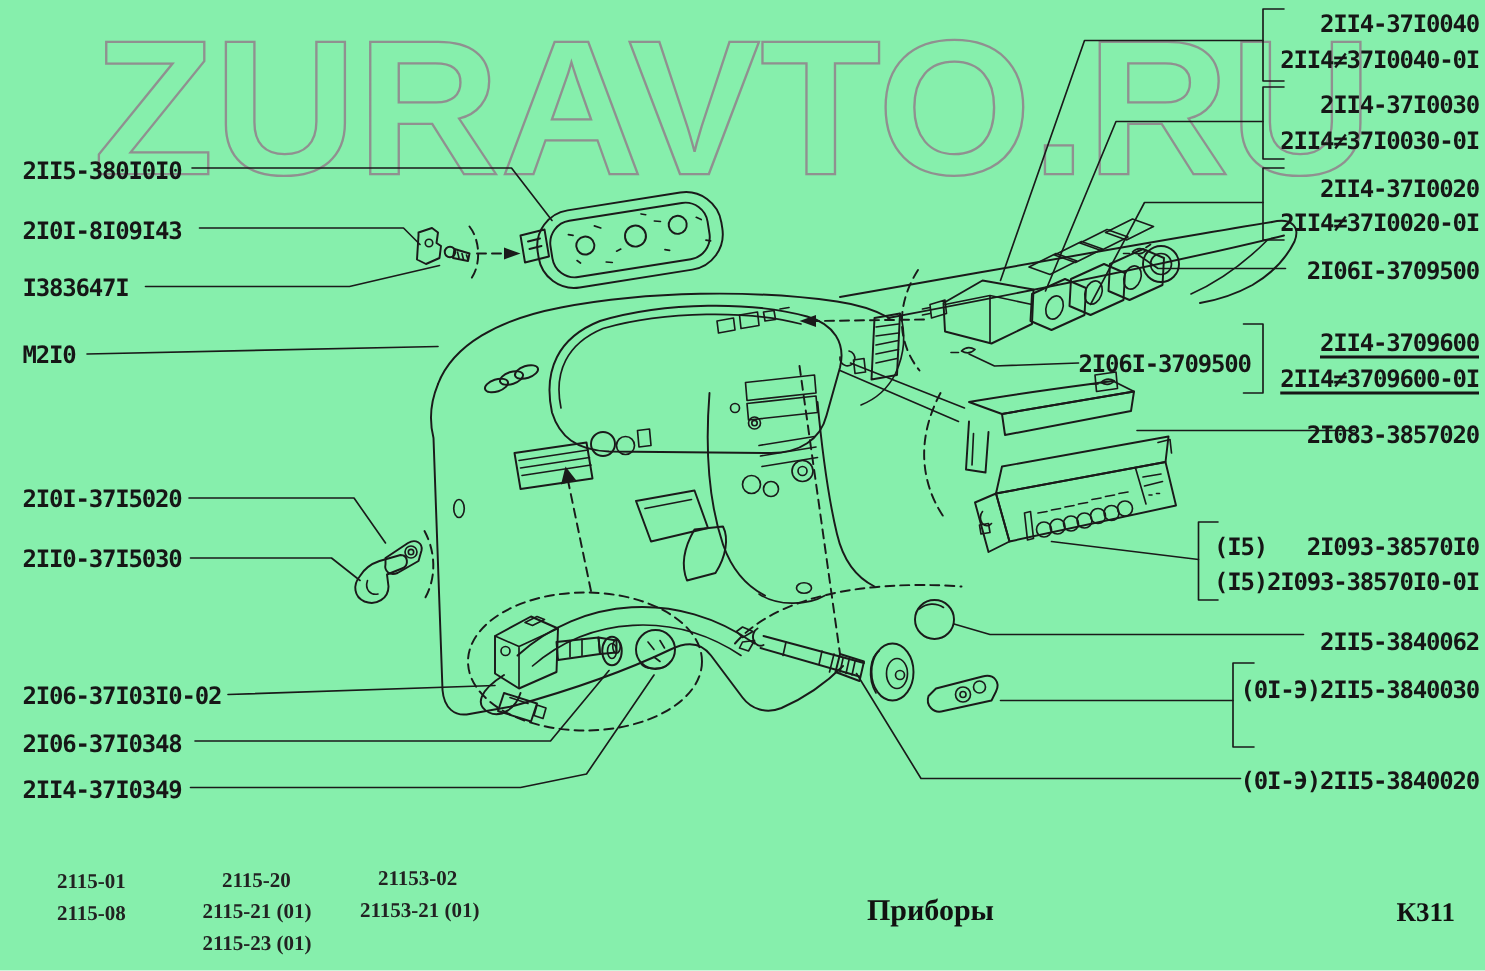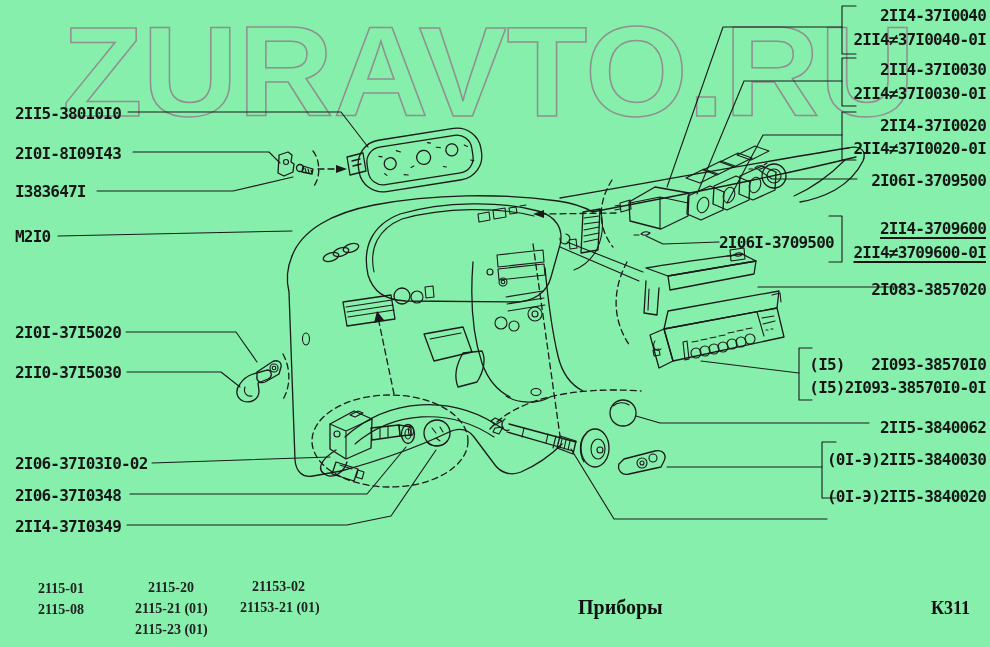--- a/index.html
+++ b/index.html
@@ -241,21 +241,21 @@
   <div class="plabel pright" style="top:117px">2II4-37I0020</div>
   <div class="plabel pright" style="top:140px">2II4≠37I0020-0I</div>
   <div class="plabel pright" style="top:172px">2I06I-3709500</div>
   <div class="plabel pright uline" style="top:220px">2II4-3709600</div>
   <div class="plabel pright uline" style="top:244px">2II4≠3709600-0I</div>
   <div class="plabel pright" style="top:281px">2I083-3857020</div>
   <div class="plabel pright" style="top:356px">(I5)   2I093-38570I0</div>
   <div class="plabel pright" style="top:379px">(I5)2I093-38570I0-0I</div>
   <div class="plabel pright" style="top:419px">2II5-3840062</div>
   <div class="plabel pright" style="top:451px">(0I-Э)2II5-3840030</div>
-  <div class="plabel pright" style="top:488px">(0I-Э)2II5-3840020</div>
+  <div class="plabel pright" style="top:512px">(0I-Э)2II5-3840020</div>
 
   <div class="plabel" style="left:719px;top:234px">2I06I-3709500</div>
 
   <div class="vitem" style="left:38px;top:581px">2115-01</div>
   <div class="vitem" style="left:38px;top:602px">2115-08</div>
   <div class="vitem" style="left:148px;top:580px">2115-20</div>
   <div class="vitem" style="left:135px;top:601px">2115-21 (01)</div>
   <div class="vitem" style="left:135px;top:622px">2115-23 (01)</div>
   <div class="vitem" style="left:252px;top:579px">21153-02</div>
   <div class="vitem" style="left:240px;top:600px">21153-21 (01)</div>

